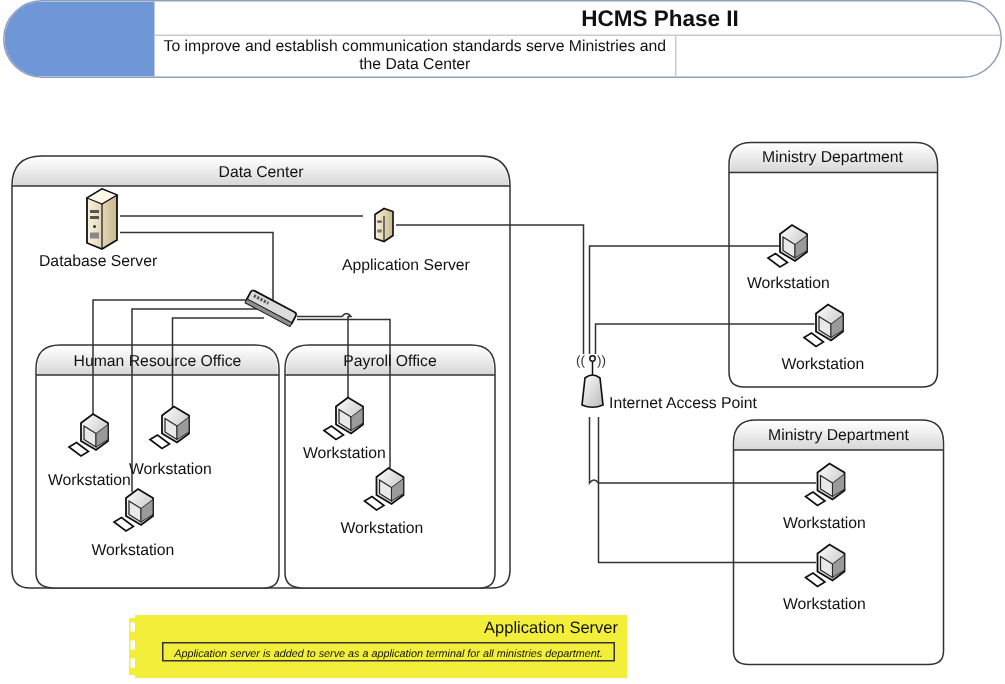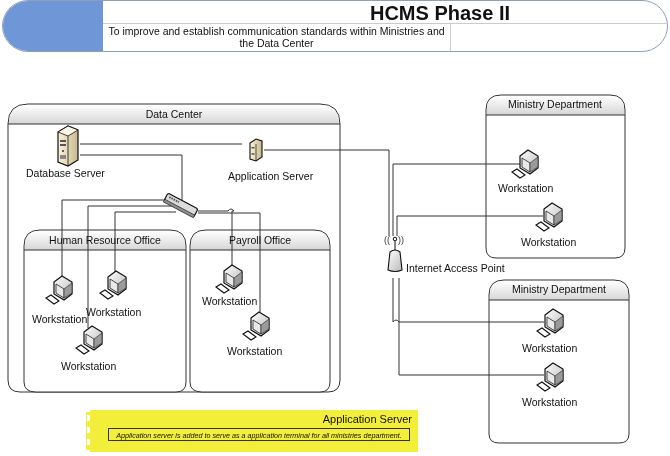--- a/index.html
+++ b/index.html
@@ -1,41 +1,41 @@
 <!DOCTYPE html>
 <html><head>
 <meta charset="utf-8">
 <style>
   html, body { margin:0; padding:0; background:#ffffff; }
   body { width:670px; height:456px; position:relative; overflow:hidden; font-family:"Liberation Sans", sans-serif; color:#111; }
   .abs { position:absolute; }
   
   #banner { left:2px; top:0; width:664px; height:50px; border:1px solid #8ea0b8; border-radius:26px; background:#fff; overflow:hidden; }
   #banner-accent { left:0; top:0; width:100px; height:50px; background:#6f96d6; }
-  #banner-title { left:100px; top:0; width:564px; height:22px; text-align:center; font-weight:bold; font-size:20px; line-height:24px; padding-left:110px; box-sizing:border-box; }
+  #banner-title { left:100px; top:0; width:564px; height:22px; text-align:center; font-weight:bold; font-size:15px; line-height:24px; padding-left:110px; box-sizing:border-box; }
   #banner-desc-box { left:100px; top:22px; width:348px; height:28px; border-top:1px solid #c8ccd2; border-right:1px solid #c8ccd2; box-sizing:border-box; font-size:10.5px; line-height:12px; text-align:center; padding-top:1px; }
   #banner-right { left:448px; top:22px; width:216px; height:28px; border-top:1px solid #c8ccd2; }
 
   svg#diagram { position:absolute; left:0; top:0; }
   .lbl { font-family:"Liberation Sans", sans-serif; font-size:10.5px; fill:#111; }
   .hdr { font-family:"Liberation Sans", sans-serif; font-size:10.5px; fill:#111; }
 
   
   #note { left:90px; top:410px; width:328px; height:42px; background:#f2ee3a; }
   #note-left { left:86px; top:412px; width:8px; height:38px; }
   #note-title { left:90px; top:413px; width:322px; text-align:right; font-size:11px; }
   #note-text { left:108px; top:428px; width:302px; height:13px; border:1px solid #333; font-size:7.2px; line-height:13px; text-align:center; box-sizing:border-box; white-space:nowrap; overflow:hidden;font-style:italic; }
 </style>
 </head>
 <body>
 
 <div id="banner" class="abs">
   <div id="banner-accent" class="abs"></div>
   <div id="banner-title" class="abs">HCMS Phase II</div>
-  <div id="banner-desc-box" class="abs">To improve and establish communication standards within Ministries and the Data Center</div>
+  <div id="banner-desc-box" class="abs">To improve and establish communication standards serve Ministries and the Data Center</div>
   <div id="banner-right" class="abs"></div>
 </div>
 
 <svg id="diagram" width="670" height="456" viewBox="0 0 670 456">
   <defs>
     <linearGradient id="hdrGrad" x1="0" y1="0" x2="0" y2="1">
       <stop offset="0" stop-color="#ffffff"></stop>
       <stop offset="1" stop-color="#d6d6d6"></stop>
     </linearGradient>
     <linearGradient id="srvGrad" x1="0" y1="0" x2="1" y2="0">

